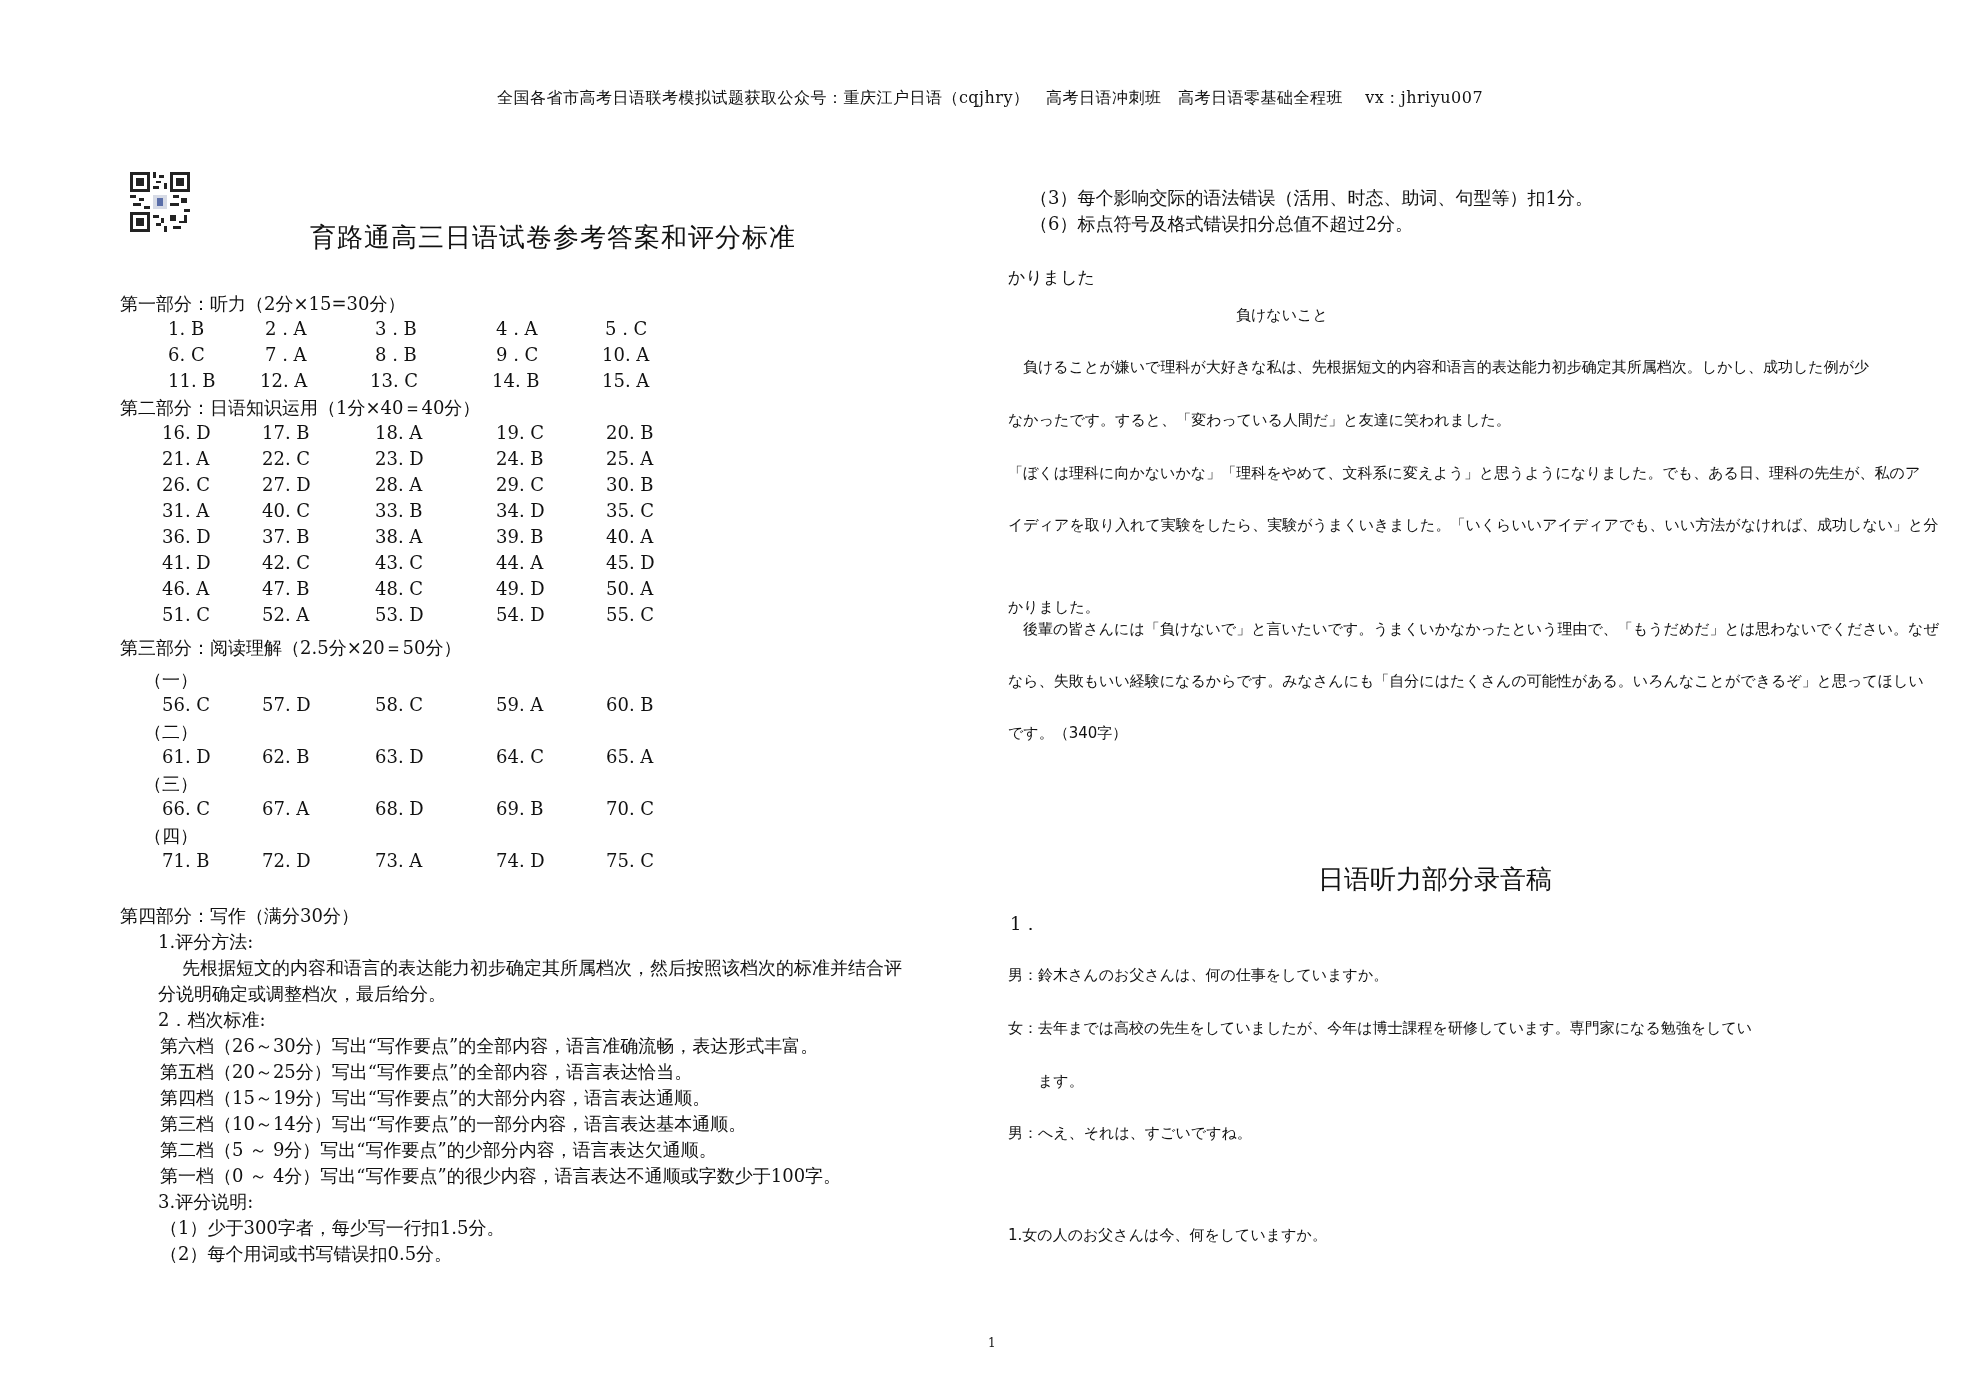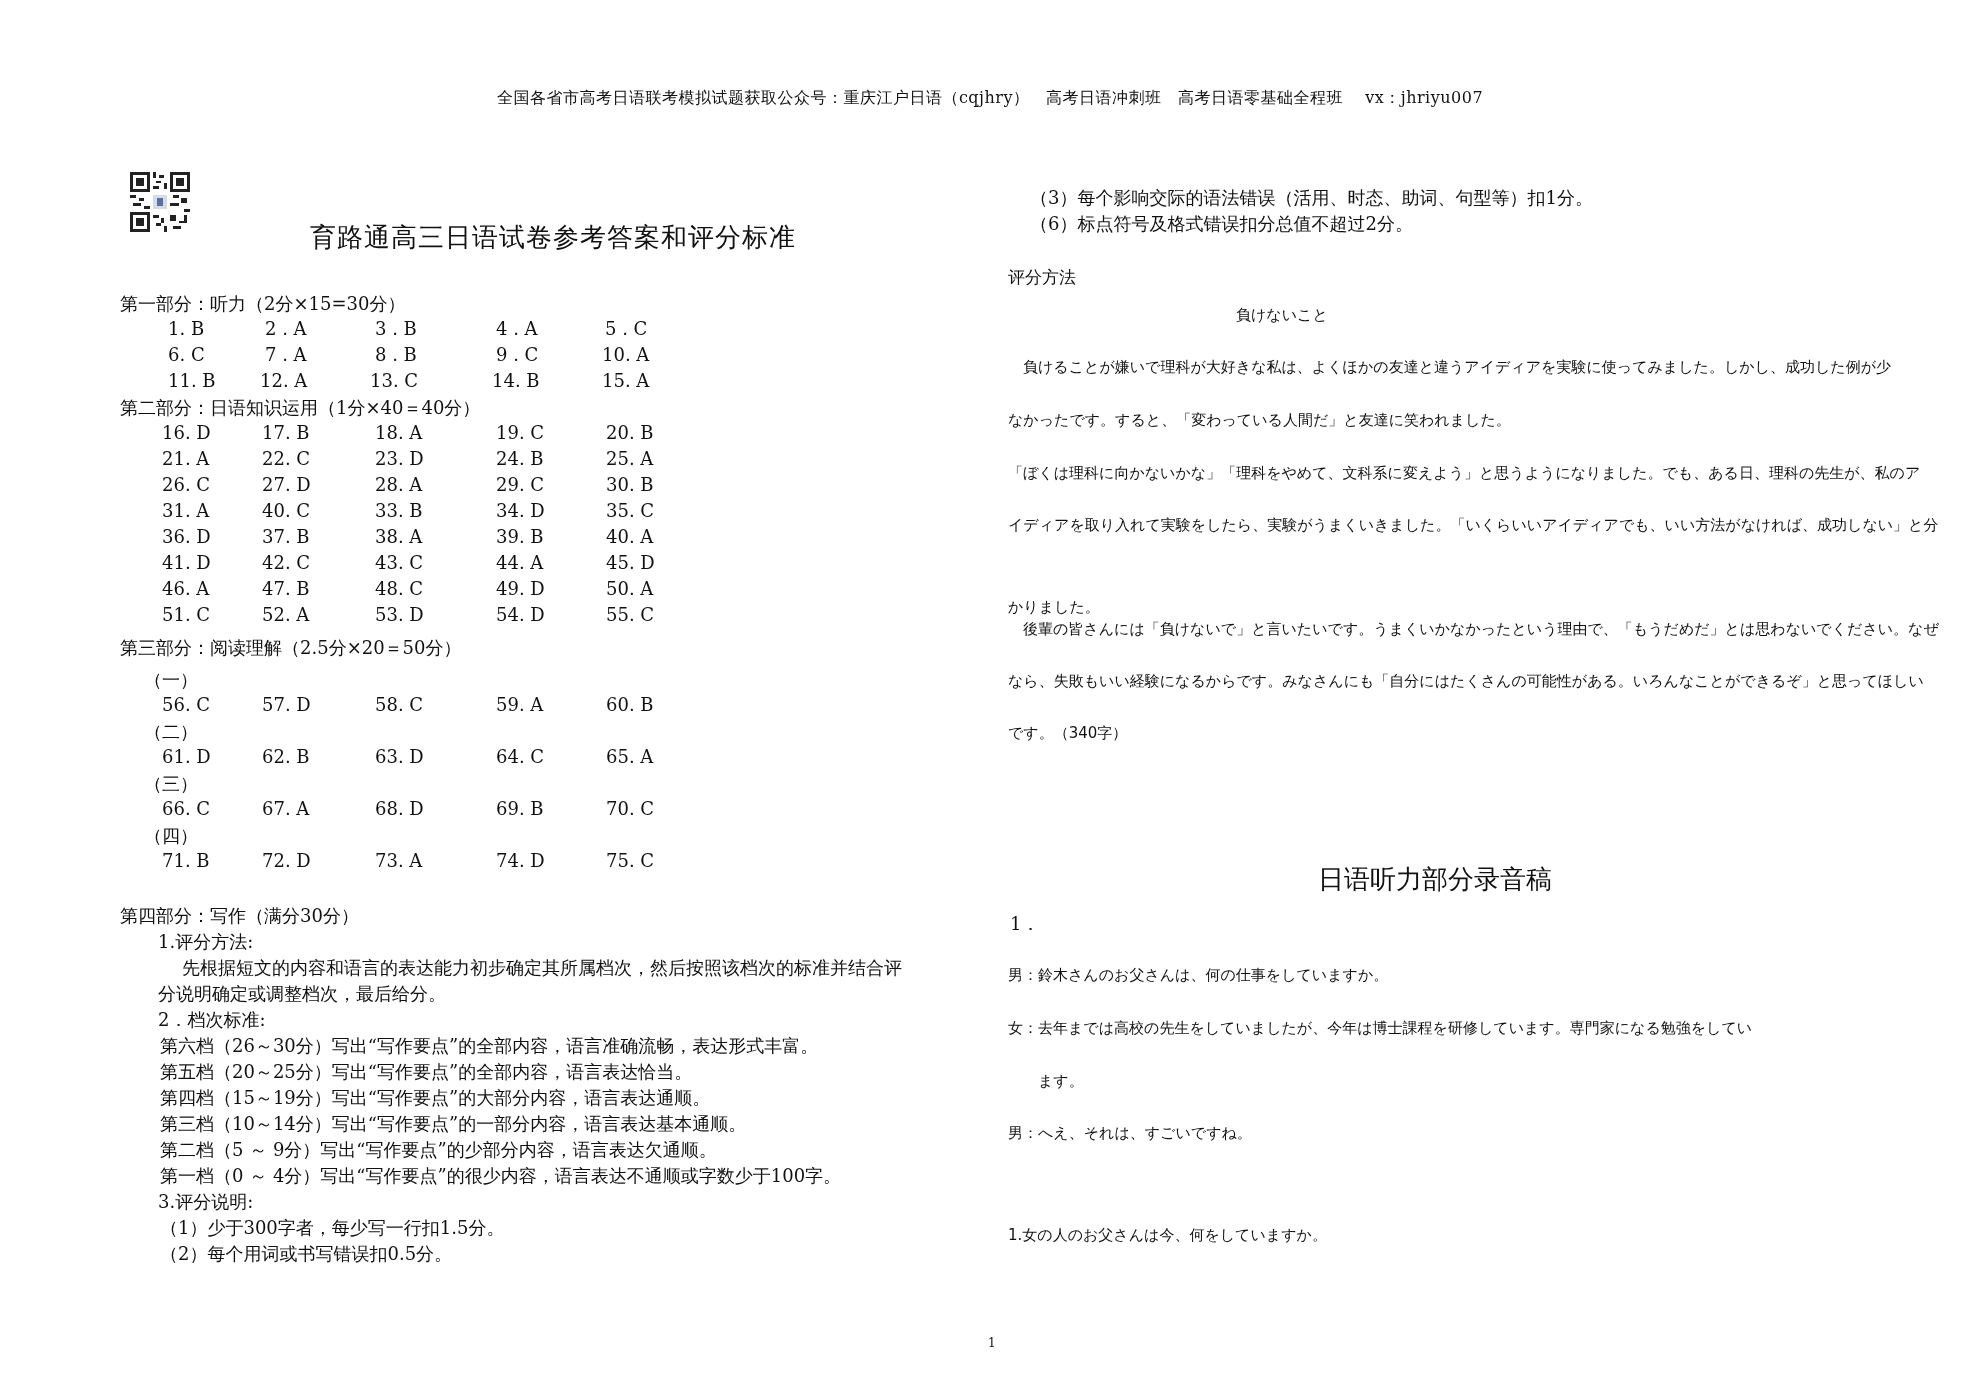--- a/index.html
+++ b/index.html
@@ -225,25 +225,25 @@
   <div class="abs body-text" style="top:1130px; left:160px;">第一档（0 ～ 4分）写出“写作要点”的很少内容，语言表达不通顺或字数少于100字。</div>
 </div>
 
 <div class="abs body-text" style="top:1156px; left:158px;">3.评分说明:</div>
 <div class="abs body-text" style="top:1182px; left:160px;">（1）少于300字者，每少写一行扣1.5分。</div>
 <div class="abs body-text" style="top:1208px; left:160px;">（2）每个用词或书写错误扣0.5分。</div>
 
 <div class="abs body-text" style="top:152px; left:1030px;">（3）每个影响交际的语法错误（活用、时态、助词、句型等）扣1分。</div>
 <div class="abs body-text" style="top:178px; left:1030px;">（6）标点符号及格式错误扣分总值不超过2分。</div>
 
-<div class="abs body-text" style="top:232px; left:1008px; font-family:'DejaVu Sans', sans-serif; font-size:17px;">评分方法</div>
+<div class="abs body-text" style="top:232px; left:1008px; font-family:'DejaVu Sans', sans-serif; font-size:17px;">かりました</div>
 <div class="abs jp" style="top:272px; left:1236px;">負けないこと</div>
 
 <div>
-  <div class="abs jp" style="top:324px; left:1008px;">　負けることが嫌いで理科が大好きな私は、よくほかの友達と違うアイディアを実験に使ってみました。しかし、成功した例が少</div>
+  <div class="abs jp" style="top:324px; left:1008px;">　負けることが嫌いで理科が大好きな私は、先根据短文的内容和语言的表达能力初步确定其所属档次。しかし、成功した例が少</div>
   <div class="abs jp" style="top:377px; left:1008px;">なかったです。すると、「変わっている人間だ」と友達に笑われました。</div>
   <div class="abs jp" style="top:430px; left:1008px;">「ぼくは理科に向かないかな」「理科をやめて、文科系に変えよう」と思うようになりました。でも、ある日、理科の先生が、私のア</div>
   <div class="abs jp" style="top:482px; left:1008px;">イディアを取り入れて実験をしたら、実験がうまくいきました。「いくらいいアイディアでも、いい方法がなければ、成功しない」と分</div>
   <div class="abs jp" style="top:564px; left:1008px;">かりました。</div>
   <div class="abs jp" style="top:586px; left:1008px;">　後輩の皆さんには「負けないで」と言いたいです。うまくいかなかったという理由で、「もうだめだ」とは思わないでください。なぜ</div>
   <div class="abs jp" style="top:638px; left:1008px;">なら、失敗もいい経験になるからです。みなさんにも「自分にはたくさんの可能性がある。いろんなことができるぞ」と思ってほしい</div>
   <div class="abs jp" style="top:690px; left:1008px;">です。（340字）</div>
 </div>
 
 <div class="abs sec-title" style="top:828px; left:1318px;">日语听力部分录音稿</div>

